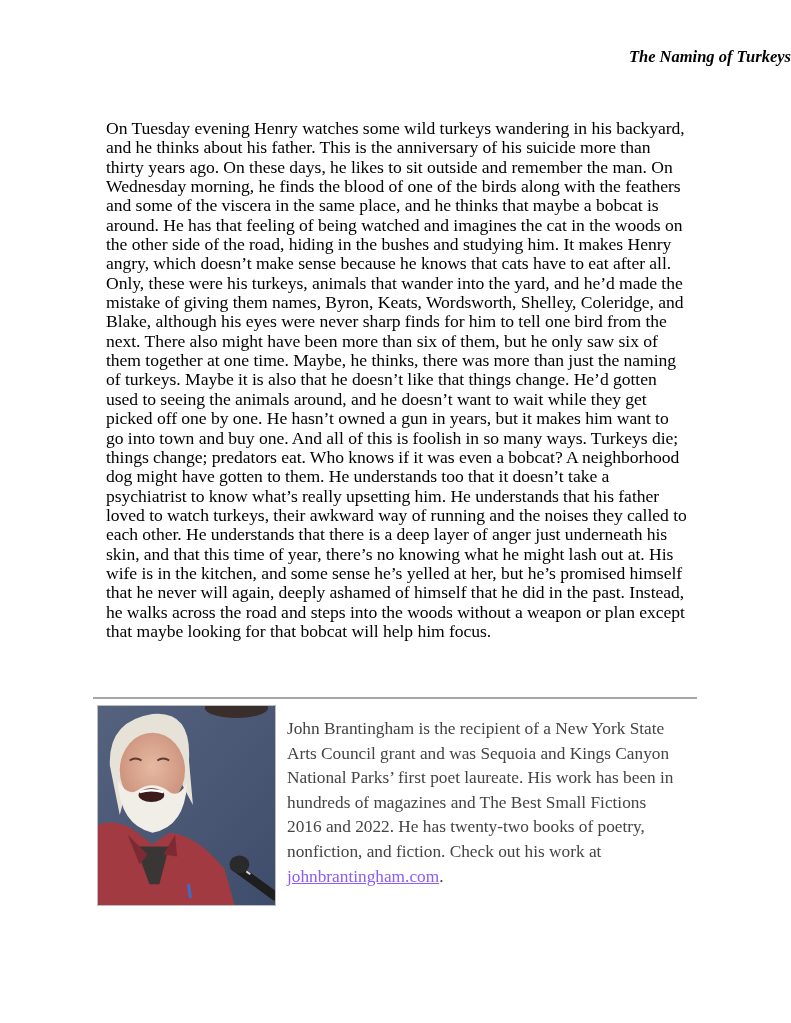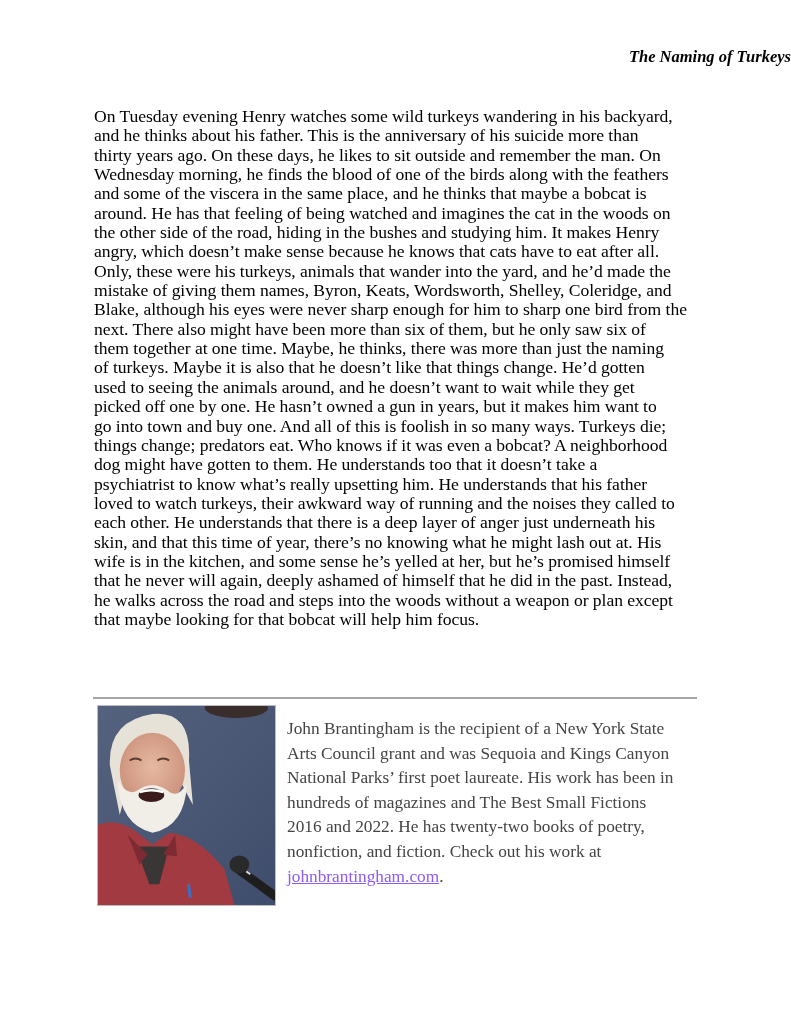--- a/index.html
+++ b/index.html
@@ -26,21 +26,21 @@
       font-style: italic;
       line-height: 22px;
     }
     .story {
       position: absolute;
       top: 107px;
       left: 94px;
       width: 612px;
       font-size: 17.6px;
       line-height: 19.35px;
-      margin: 0;
+      margin: 12px;
       letter-spacing: -0.05px;
     }
     .story .line {
       display: block;
       white-space: nowrap;
     }
     .divider {
       position: absolute;
       top: 697px;
       left: 93px;
@@ -92,21 +92,21 @@
   <span class="line">On Tuesday evening Henry watches some wild turkeys wandering in his backyard,</span>
   <span class="line">and he thinks about his father. This is the anniversary of his suicide more than</span>
   <span class="line">thirty years ago. On these days, he likes to sit outside and remember the man. On</span>
   <span class="line">Wednesday morning, he finds the blood of one of the birds along with the feathers</span>
   <span class="line">and some of the viscera in the same place, and he thinks that maybe a bobcat is</span>
   <span class="line">around. He has that feeling of being watched and imagines the cat in the woods on</span>
   <span class="line">the other side of the road, hiding in the bushes and studying him. It makes Henry</span>
   <span class="line">angry, which doesn’t make sense because he knows that cats have to eat after all.</span>
   <span class="line">Only, these were his turkeys, animals that wander into the yard, and he’d made the</span>
   <span class="line">mistake of giving them names, Byron, Keats, Wordsworth, Shelley, Coleridge, and</span>
-  <span class="line">Blake, although his eyes were never sharp enough for him to sharp one bird from the</span>
+  <span class="line">Blake, although his eyes were never sharp finds for him to tell one bird from the</span>
   <span class="line">next. There also might have been more than six of them, but he only saw six of</span>
   <span class="line">them together at one time. Maybe, he thinks, there was more than just the naming</span>
   <span class="line">of turkeys. Maybe it is also that he doesn’t like that things change. He’d gotten</span>
   <span class="line">used to seeing the animals around, and he doesn’t want to wait while they get</span>
   <span class="line">picked off one by one. He hasn’t owned a gun in years, but it makes him want to</span>
   <span class="line">go into town and buy one. And all of this is foolish in so many ways. Turkeys die;</span>
   <span class="line">things change; predators eat. Who knows if it was even a bobcat? A neighborhood</span>
   <span class="line">dog might have gotten to them. He understands too that it doesn’t take a</span>
   <span class="line">psychiatrist to know what’s really upsetting him. He understands that his father</span>
   <span class="line">loved to watch turkeys, their awkward way of running and the noises they called to</span>

